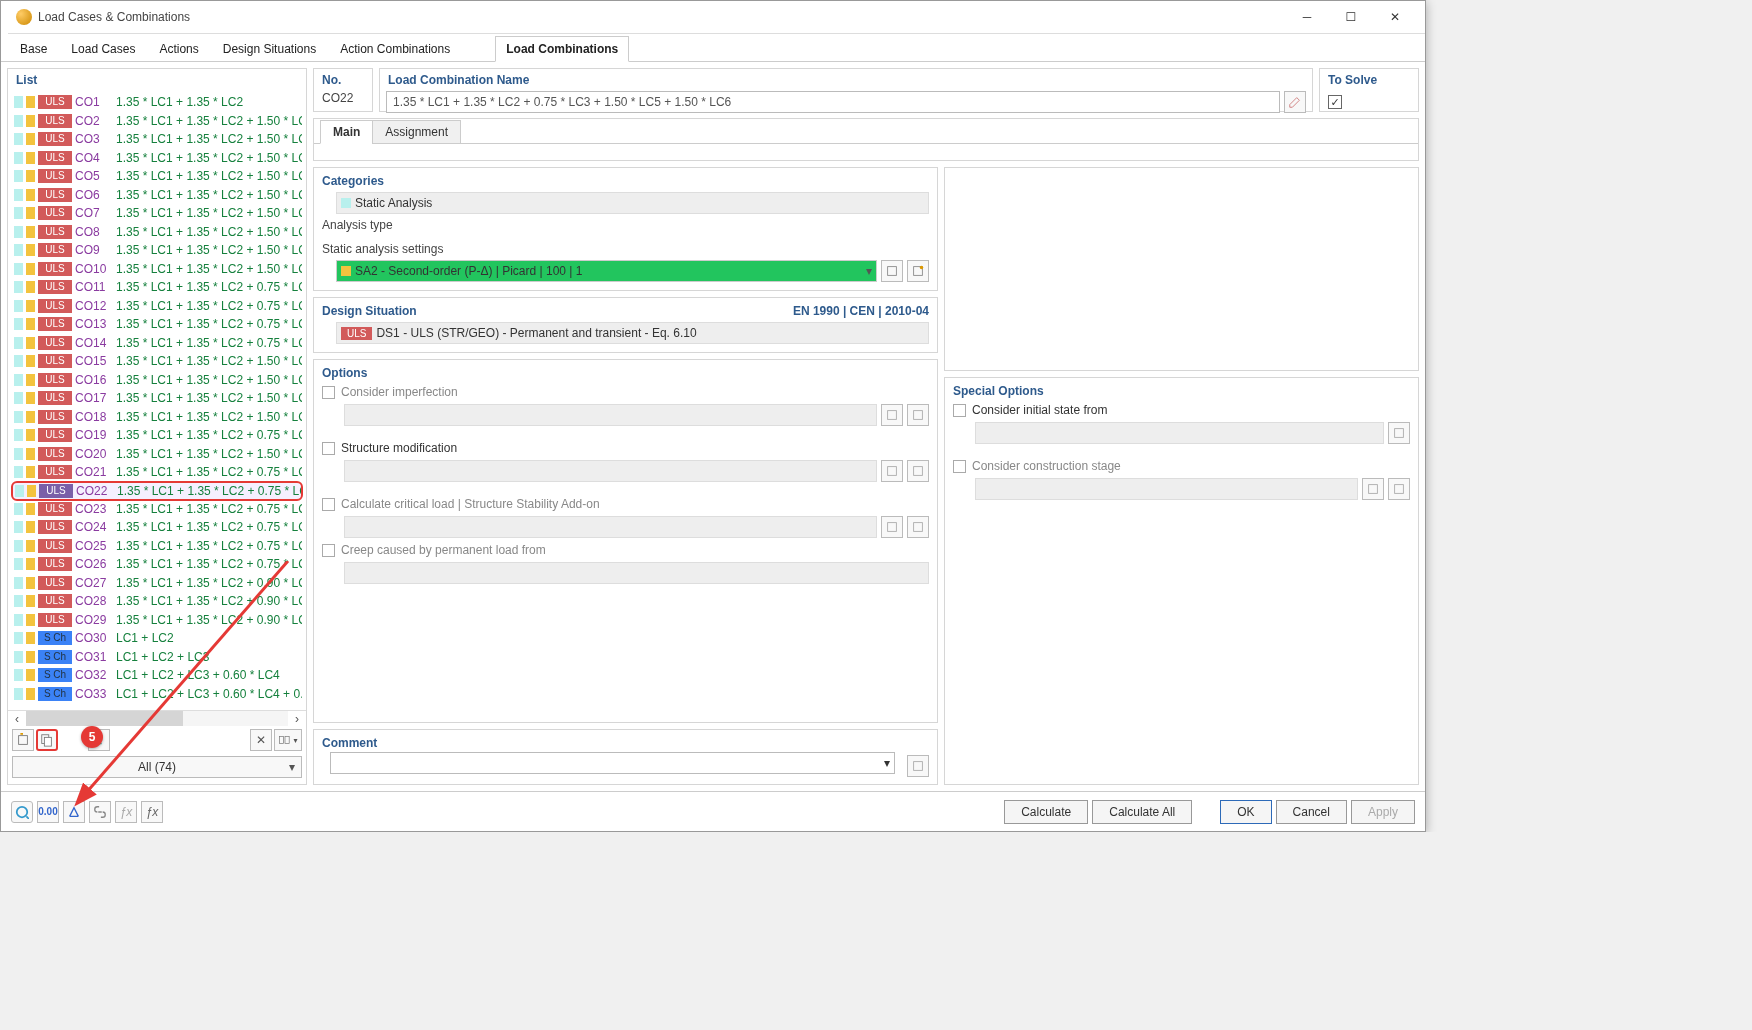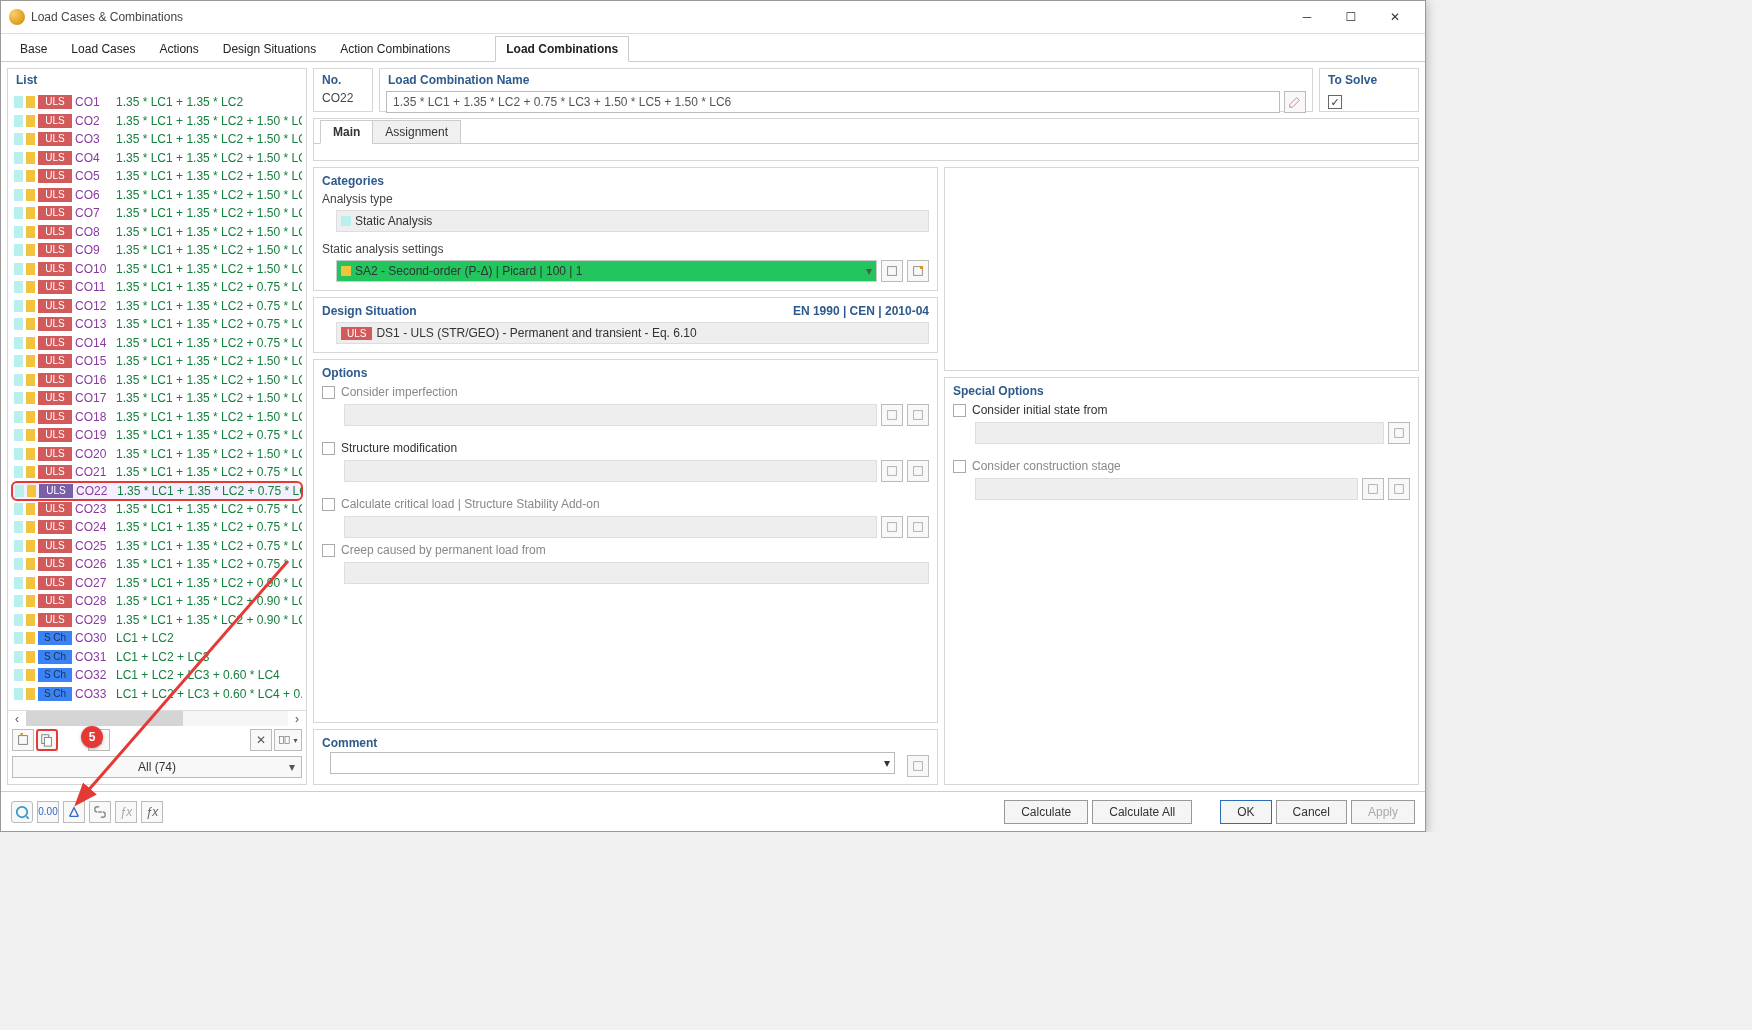--- a/index.html
+++ b/index.html
@@ -21,20 +21,21 @@
     margin: 0;
     box-shadow: 0 2px 10px rgba(0,0,0,0.3);
   }
   .titlebar {
     height: 30px;
     background: #fff;
     display: flex;
     align-items: center;
     padding: 16px 8px;
     border-bottom: 1px solid #ddd;
+    margin-left: 7px;
   }
   .titlebar .app-icon {
     width: 16px; height: 16px;
     border-radius: 50%;
     background: radial-gradient(circle at 30% 30%, #fc6, #c80);
     margin-right: 6px;
   }
   .titlebar .title { flex: 1; color: #444; font-size: 12px; }
   .titlebar .win-btns { display: flex; }
   .titlebar .win-btn {
@@ -615,28 +616,28 @@
             <div class="subtab active">Main</div>
             <div class="subtab">Assignment</div>
           </div>
       </div>
 
       <div class="content-row">
         <div class="col-main">
           <div class="panel">
             <div class="section-header">Categories</div>
             <div class="field-line">
-                <span class="label">Analysis type</span>
-              </div>
-            <div class="field-line">
               <div class="select-box disabled" style="margin-left:14px;">
                 <div class="sw-sm" style="background:#b8f0ed;"></div>
                 <span>Static Analysis</span>
               </div>
             </div>
+            <div class="field-line">
+                <span class="label">Analysis type</span>
+              </div>
             <div style="height:6px;"></div>
             <div class="field-line">
                 <span class="label">Static analysis settings</span>
               </div>
             <div class="field-line" style="padding-bottom:8px;">
               <div class="select-box" style="margin-left:14px;">
                 <div class="sw-sm" style="background:#f3c33e;"></div>
                 <span>SA2 - Second-order (P-Δ) | Picard | 100 | 1</span>
                 <span class="dd">▾</span>
               </div>
@@ -789,21 +790,21 @@
   </div>
 
   <div class="bottombar">
     <div class="tbtn" style="border-radius:3px;">
       <svg viewBox="0 0 16 16">
           <circle cx="8" cy="8" r="6" fill="none" stroke="#39c" stroke-width="2"></circle>
           <line x1="13" y1="13" x2="16" y2="16" stroke="#39c" stroke-width="2"></line>
         </svg>
     </div>
     <div class="tbtn">
-        <span style="color:#36c;font-size:10px;font-weight:normal;">0.00</span>
+        <span style="color:#36c;font-size:10px;font-weight:bold;">0.00</span>
       </div>
     <div class="tbtn">
       <svg viewBox="0 0 16 16">
           <path d="M3 13 L8 3 L13 13 M3 13 L13 13" fill="none" stroke="#36c" stroke-width="1.5"></path>
         </svg>
     </div>
     <div class="tbtn">
       <svg viewBox="0 0 16 16">
           <path d="M5 8 a3 3 0 0 1 0-6 l2 0 M11 8 a3 3 0 0 1 0 6 l-2 0 M6 8 L10 8" fill="none" stroke="#888" stroke-width="1.5"></path>
         </svg>

